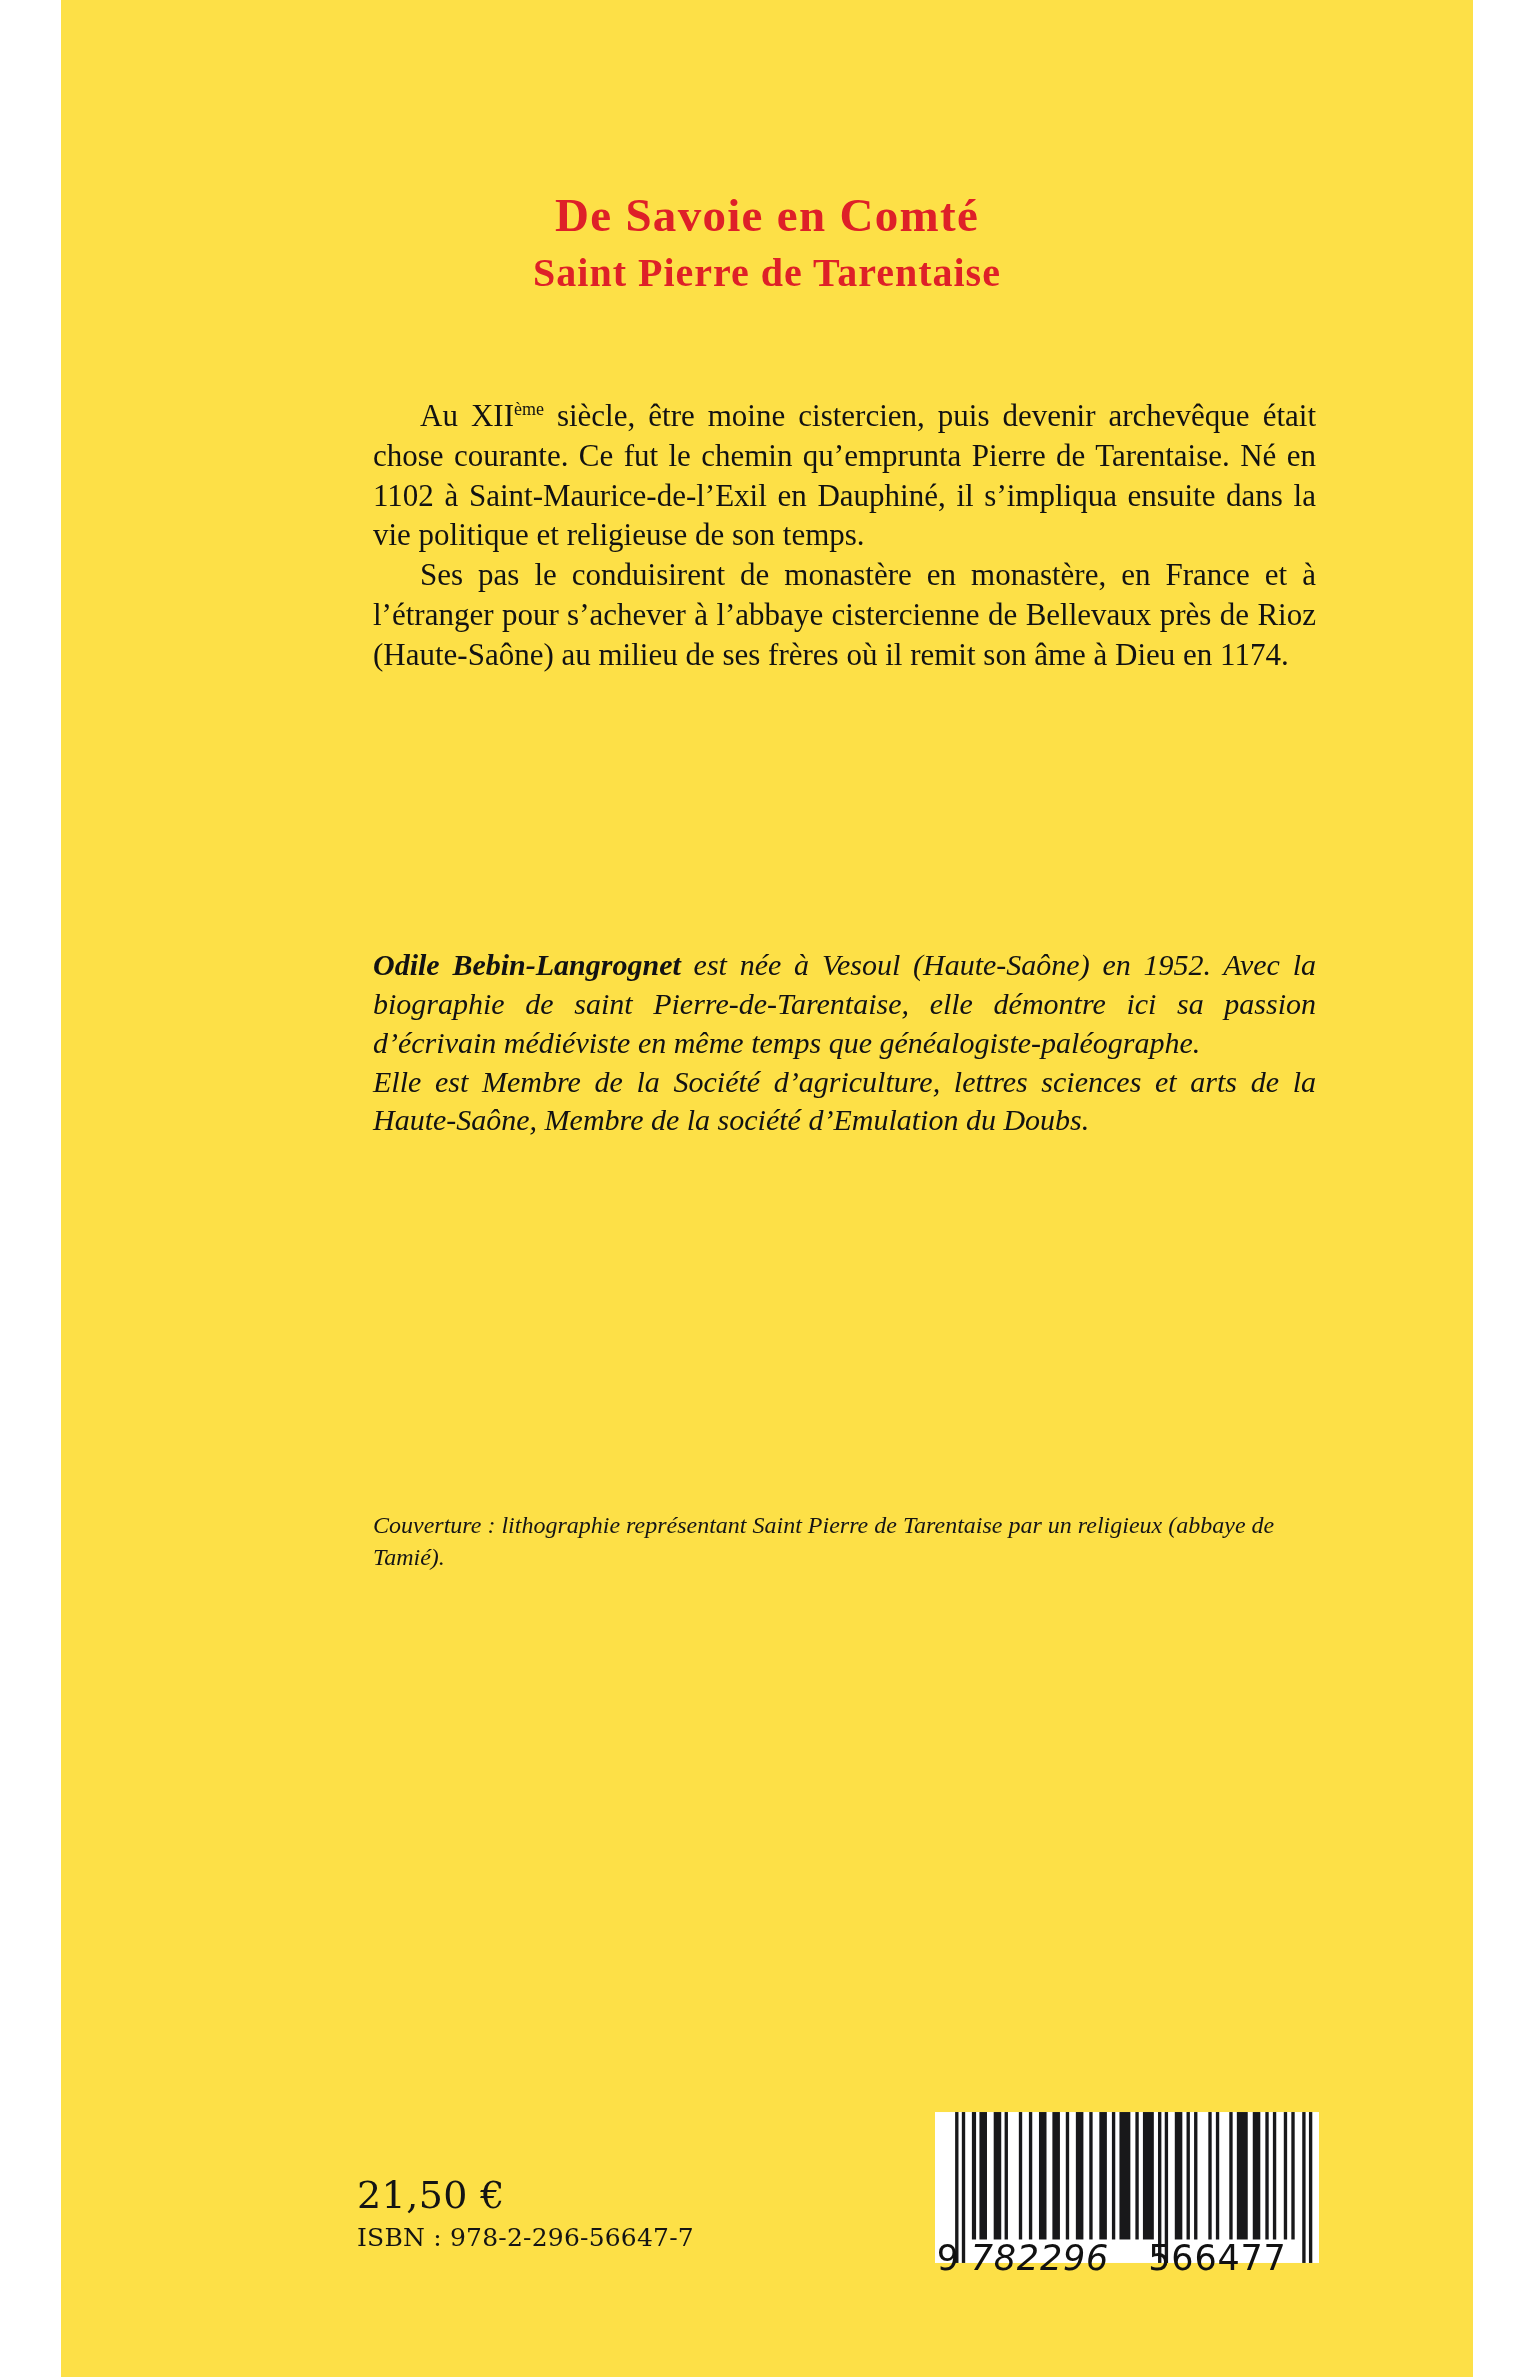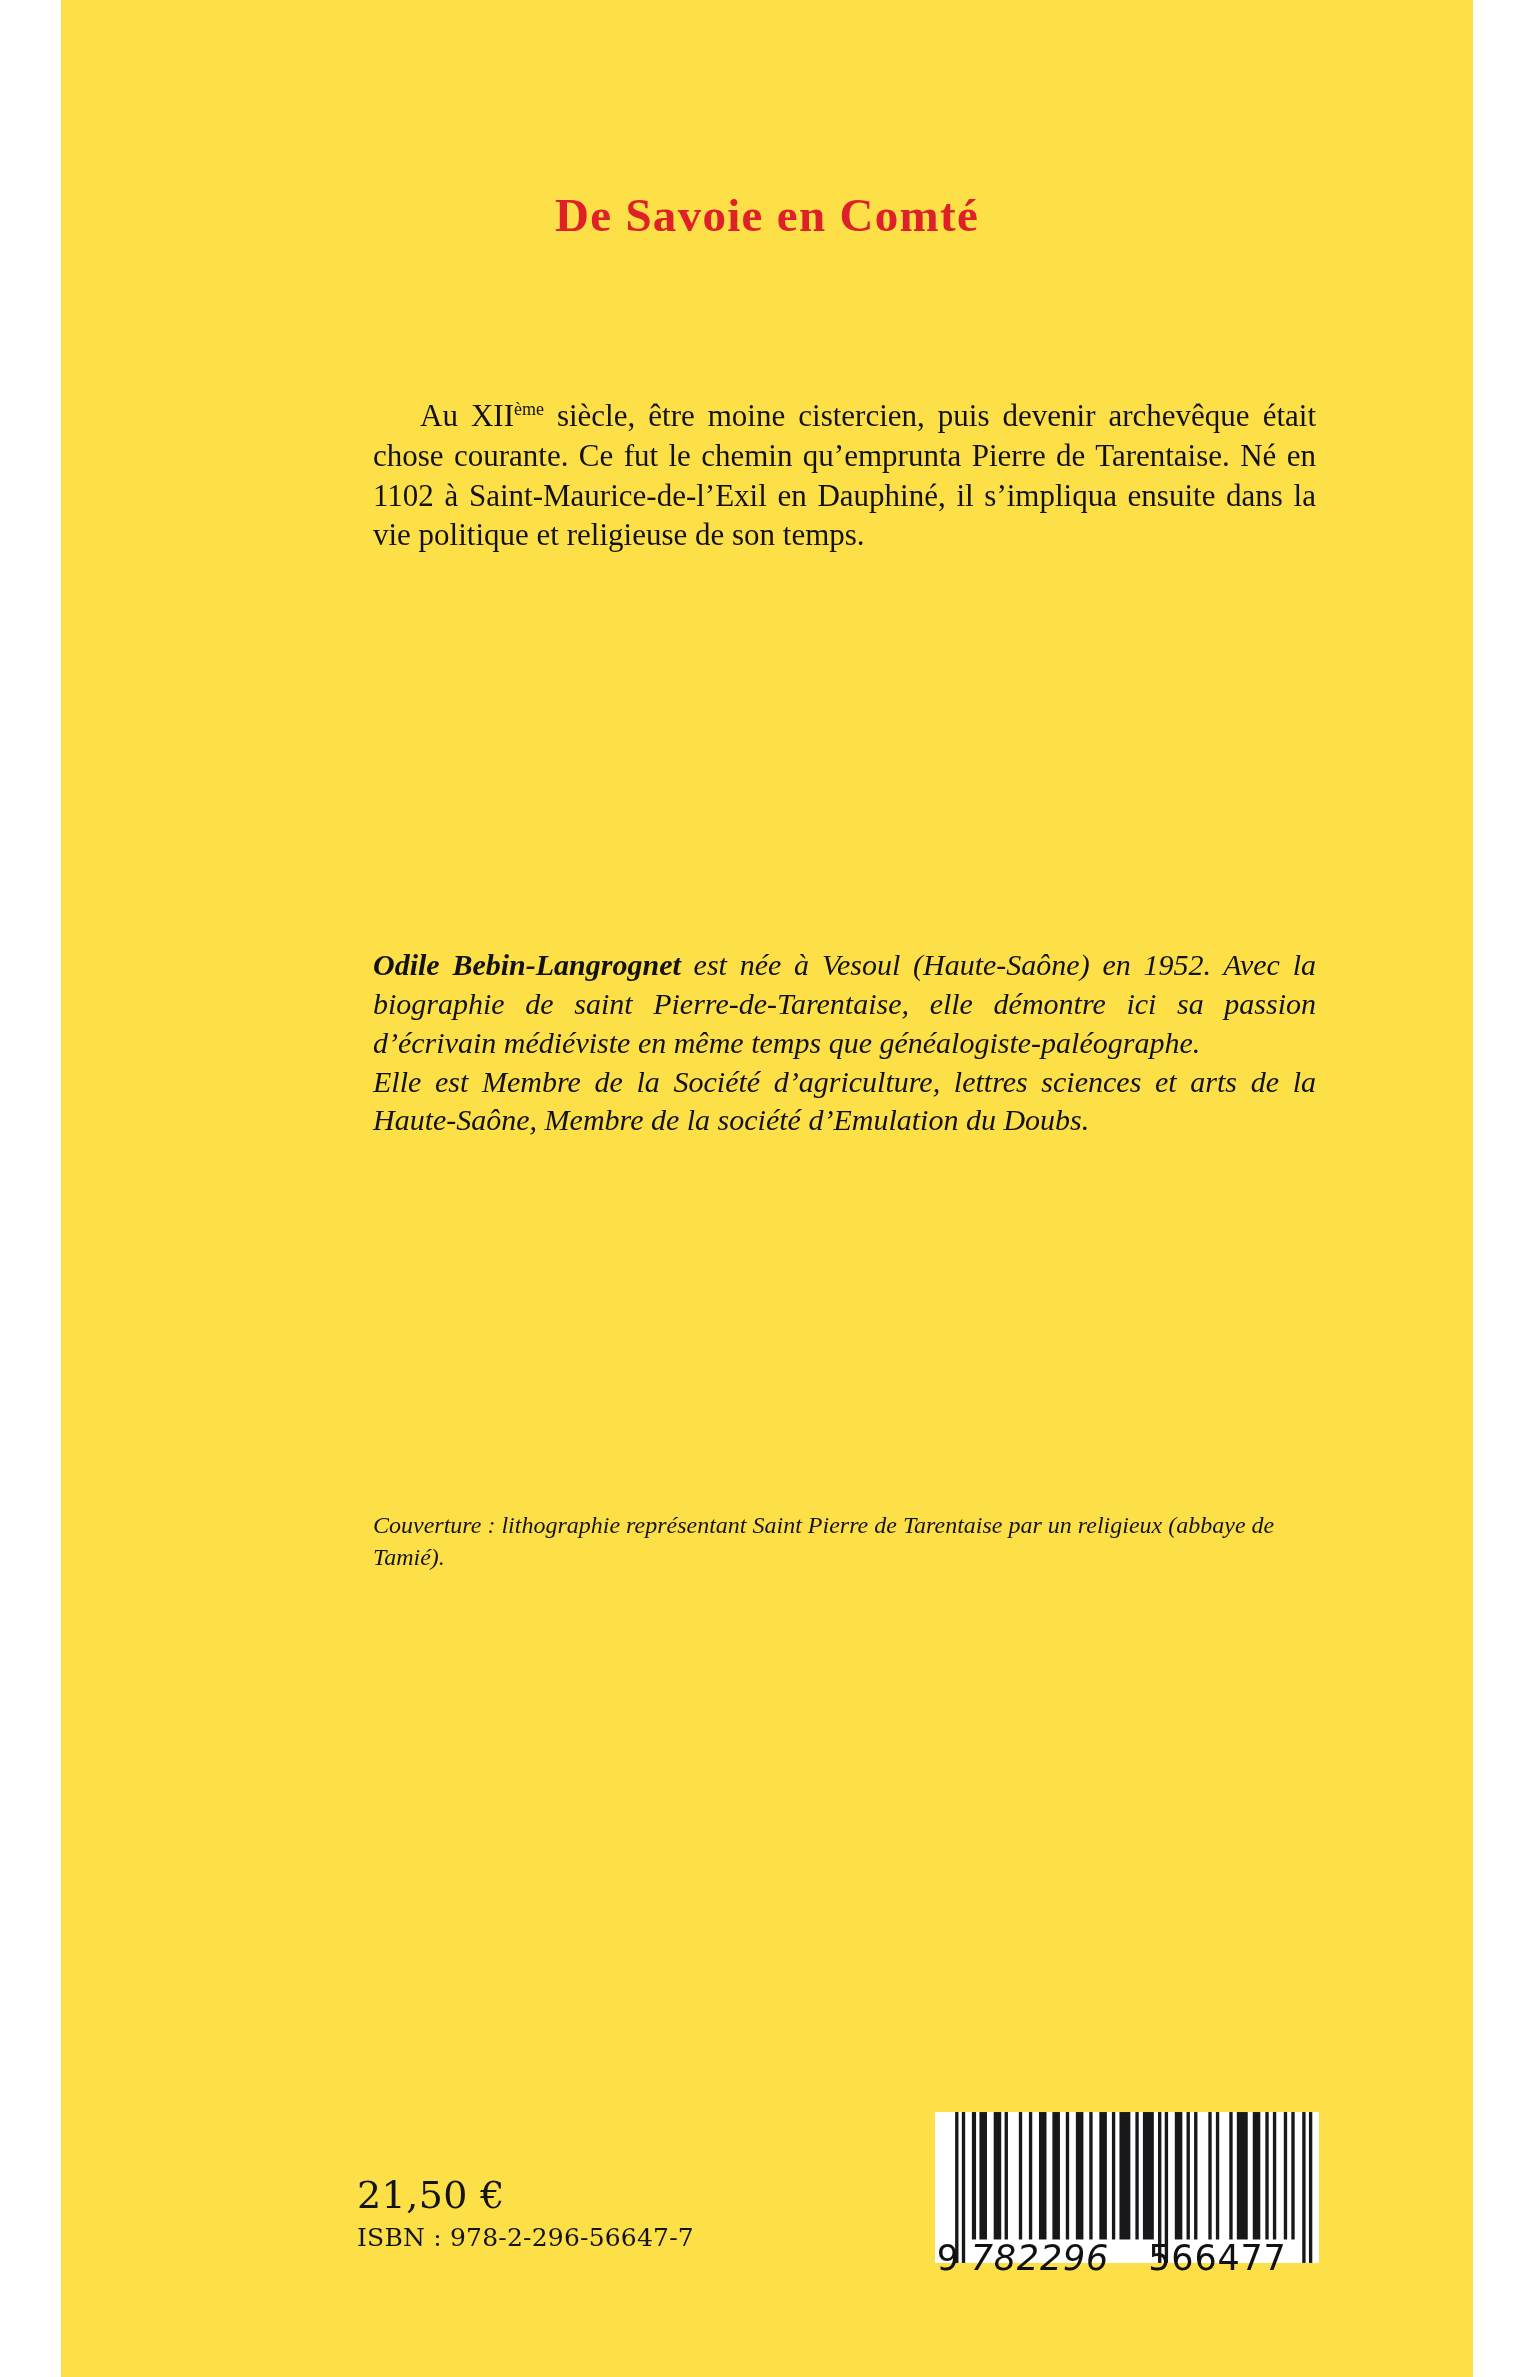--- a/index.html
+++ b/index.html
@@ -166,24 +166,26 @@
     text-align: right;
   }
 </style>
 </head>
 <body>
 
 <div class="page">
 
   <div class="title-block">
     <div class="title-line-1">De Savoie en Comté</div>
+    <div class="title-line-2">Saint Pierre de Tarentaise</div>
   </div>
 
   <div class="col blurb">
     <p><span>Au XII</span><sup>ème</sup><span> siècle, être moine cistercien, puis devenir archevêque était chose courante. Ce fut le chemin qu’emprunta Pierre de Tarentaise. Né en 1102 à Saint-Maurice-de-l’Exil en Dauphiné, il s’impliqua ensuite dans la vie politique et religieuse de son temps.</span></p>
+    <p>Ses pas le conduisirent de monastère en monastère, en France et à l’étranger pour s’achever à l’abbaye cistercienne de Bellevaux près de Rioz (Haute-Saône) au milieu de ses frères où il remit son âme à Dieu en 1174.</p>
   </div>
 
   <div class="col bio">
     <p><span class="author-name">Odile Bebin-Langrognet</span><span> est née à Vesoul (Haute-Saône) en 1952. Avec la biographie de saint Pierre-de-Tarentaise, elle démontre ici sa passion d’écrivain médiéviste en même temps que généalogiste-paléographe.</span></p>
     <p>Elle est Membre de la Société d’agriculture, lettres sciences et arts de la Haute-Saône, Membre de la société d’Emulation du Doubs.</p>
   </div>
 
   <div class="col credit">
     <p>Couverture : lithographie représentant Saint Pierre de Tarentaise par un religieux (abbaye de Tamié).</p>
   </div>

